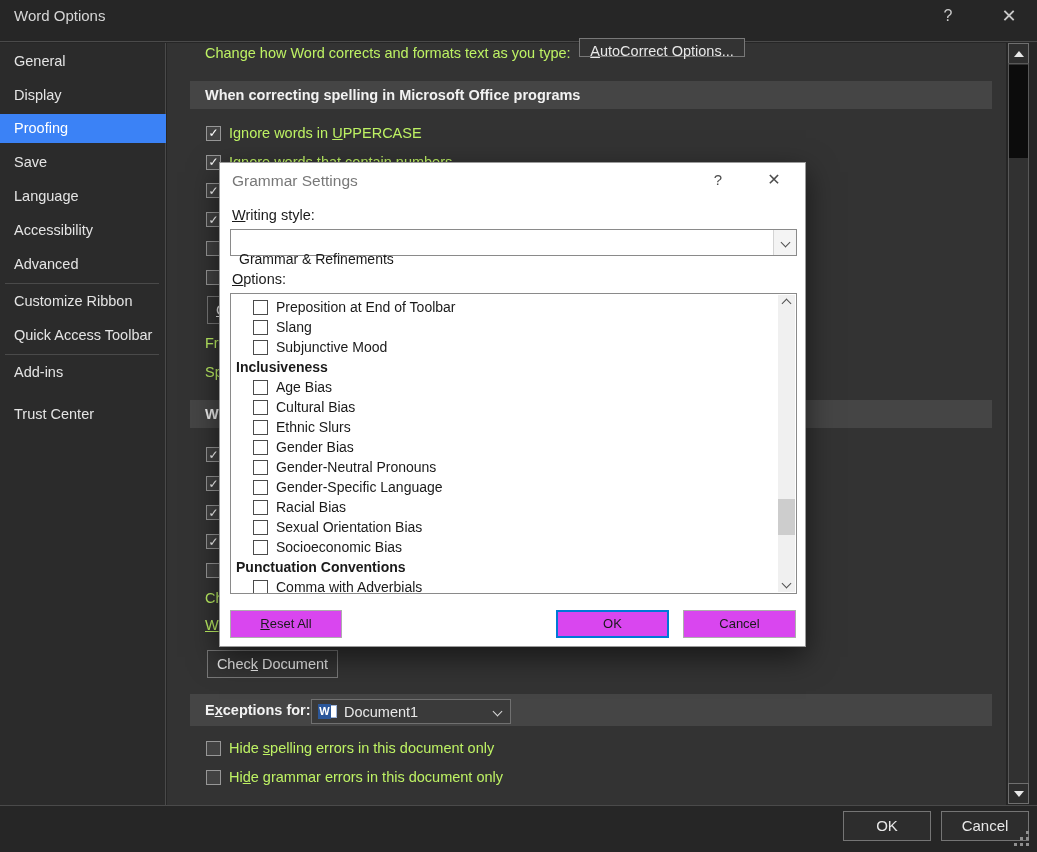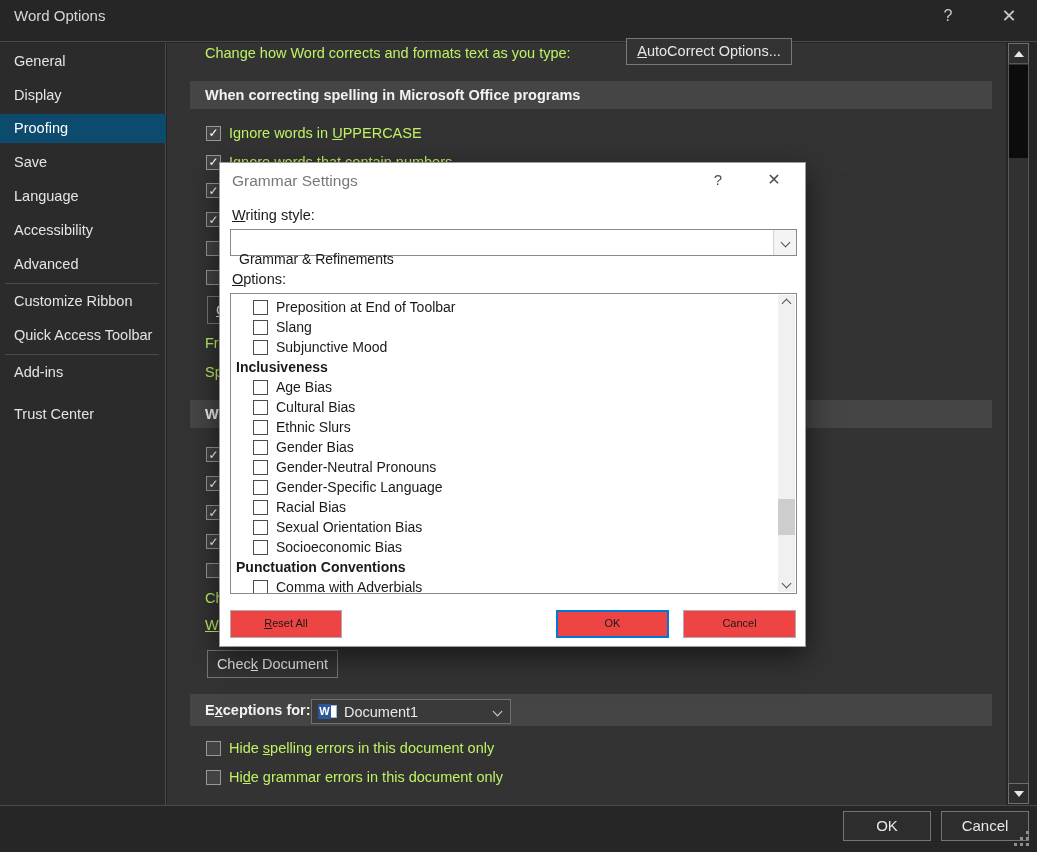--- a/index.html
+++ b/index.html
@@ -12,21 +12,21 @@
   
   .titlebar{left:0;top:0;width:1037px;height:42px;background:#262626;border-bottom:1px solid #4a4a4a;box-sizing:border-box;}
   .tb-title{position:absolute;left:14px;top:7px;font-size:15px;color:#d6d6d6;}
   .tb-btn{position:absolute;top:5px;width:22px;height:22px;text-align:center;line-height:22px;
           font-size:16px;color:#c9c9c9;cursor:default;}
 
   
   .sidebar{left:0;top:43px;width:166px;height:762px;background:#2b2b2b;border-right:1px solid #4a4a4a;box-sizing:border-box;}
   .side-item{position:absolute;left:0;width:166px;height:28px;line-height:28px;padding-left:14px;
              box-sizing:border-box;font-size:14.5px;color:#e4e4e4;cursor:default;}
-  .side-item.selected{background:#0c4a6e;color:#ffffff;}
+  .side-item.selected{background:#3b82f6;color:#ffffff;}
   .sidebar > div.side-item:nth-of-type(1){top:4px;}
   .sidebar > div.side-item:nth-of-type(2){top:38px;}
   .sidebar > div.side-item:nth-of-type(3){top:71px;height:29px;}
   .sidebar > div.side-item:nth-of-type(4){top:105px;}
   .sidebar > div.side-item:nth-of-type(5){top:139px;}
   .sidebar > div.side-item:nth-of-type(6){top:173px;}
   .sidebar > div.side-item:nth-of-type(7){top:207px;}
   .sidebar > div.side-item:nth-of-type(8){top:244px;}
   .sidebar > div.side-item:nth-of-type(9){top:278px;}
   .sidebar > div.side-item:nth-of-type(10){top:315px;}
@@ -93,21 +93,21 @@
              display:flex;align-items:center;justify-content:center;}
   .listbox{position:absolute;left:10px;top:130px;width:567px;height:301px;border:1px solid #8a8a8a;background:#fff;
            box-sizing:border-box;overflow:hidden;padding-top:3px;}
   .opt-row{height:20px;display:flex;align-items:center;}
   .opt-row .cb{margin-left:22px;}
   .opt-label{margin-left:8px;font-size:14px;white-space:nowrap;}
   .opt-row.header .opt-label{margin-left:5px;font-weight:bold;}
   .list-scroll{position:absolute;right:1px;top:1px;width:17px;height:297px;background:#f0f0f0;}
   .ls-btn{position:absolute;left:0;width:17px;height:17px;display:flex;align-items:center;justify-content:center;}
   .ls-thumb{position:absolute;left:0;top:204px;width:17px;height:36px;background:#cdcdcd;}
-  .lbtn{position:absolute;background:#ef4444;border:1px solid #adadad;font-size:11px;color:#1a1a1a;
+  .lbtn{position:absolute;background:#d946ef;border:1px solid #adadad;font-size:13px;color:#1a1a1a;
         text-align:center;line-height:25px;box-sizing:border-box;cursor:default;}
   .lbtn.default{border:2px solid #0078d7;line-height:23px;}
 </style>
 </head>
 <body>
 
 <div class="window">
 
   <div class="abs titlebar">
     <span class="tb-title">Word Options</span>
@@ -149,21 +149,21 @@
         <span>Add-ins</span>
       </div>
       <div class="side-item">
         <span>Trust Center</span>
       </div>
     <hr style="top:240px;">
     <hr style="top:311px;">
   </div>
 
   <span class="abs dtext nowrap" style="left:205px;top:45px;">Change how Word corrects and formats text as you type:</span>
-  <div class="abs dark-btn" style="left:626px;top:38px;width:166px;height:27px;line-height:25px;">
+  <div class="abs dark-btn" style="left:579px;top:38px;width:166px;height:19px;line-height:25px;">
     <span class="ul">A</span><span>utoCorrect Options...</span>
   </div>
 
   <div class="abs band" style="left:190px;top:81px;width:802px;height:28px;">When correcting spelling in Microsoft Office programs</div>
 
   <div class="abs row" style="left:206px;top:125px;">
     <span class="cb dark checked">
       <span class="tick">✓</span>
     </span>
     <span class="dtext rlabel nowrap">

